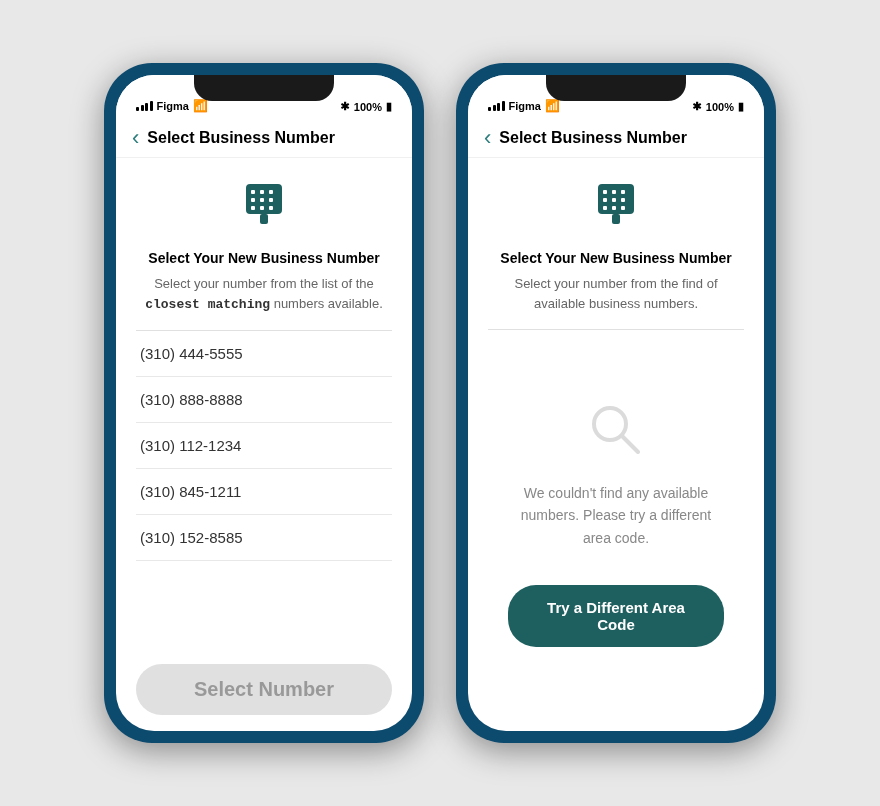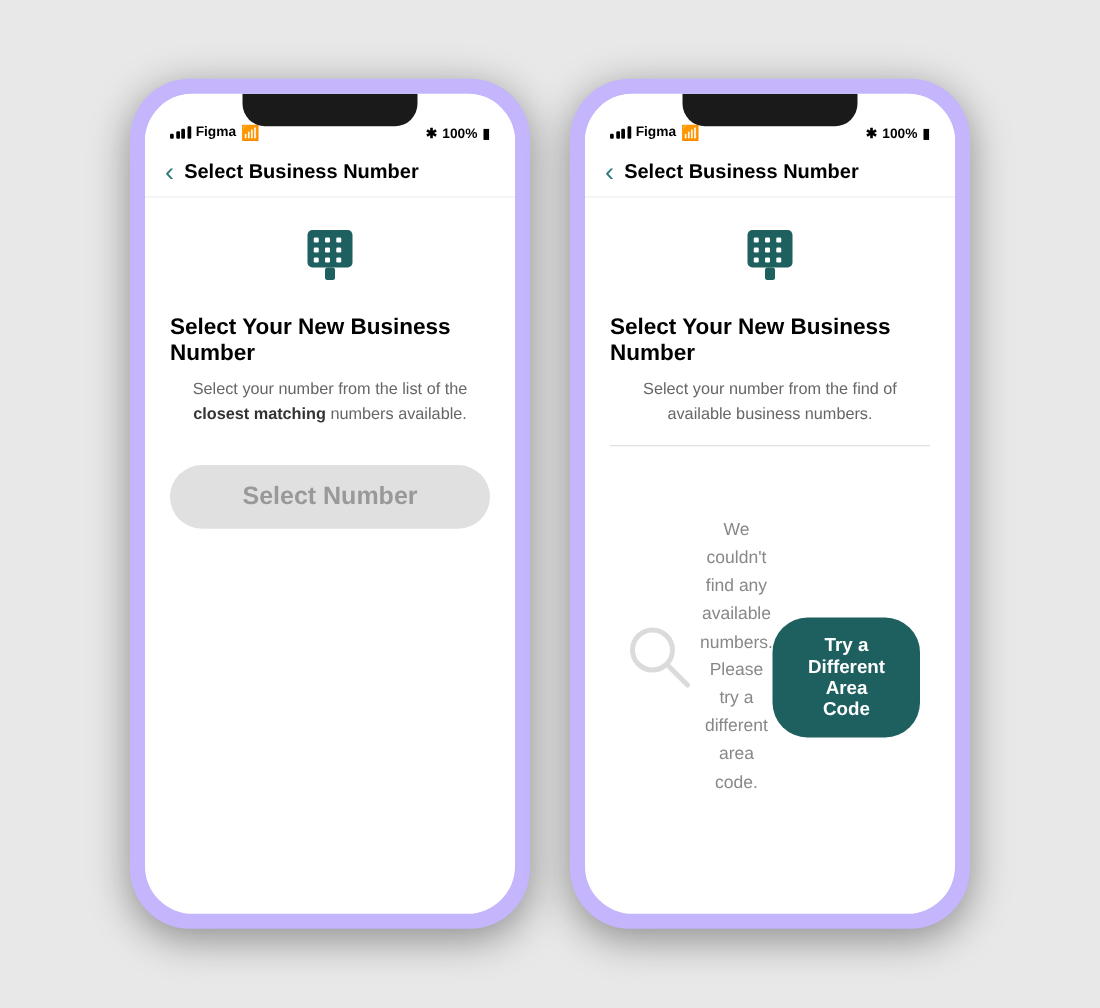--- a/index.html
+++ b/index.html
@@ -11,21 +11,21 @@
       align-items: center;
       width: 880px;
       height: 806px;
       font-family: -apple-system, BlinkMacSystemFont, 'SF Pro Display', 'Helvetica Neue', sans-serif;
       gap: 32px;
     }
 
     .phone-frame {
       width: 320px;
       height: 680px;
-      background: #c4b5fd;
+      background: #0c4a6e;
       border-radius: 48px;
       padding: 12px;
       position: relative;
       box-shadow: 0 8px 32px rgba(0,0,0,0.4);
     }
 
     .phone-screen {
       width: 100%;
       height: 100%;
       background: #fff;
@@ -128,38 +128,39 @@
     .phone-icon {
       margin-bottom: 12px;
     }
 
     .phone-icon svg {
       width: 56px;
       height: 56px;
     }
 
     .screen-title {
-      font-size: 18px;
+      font-size: 14px;
       font-weight: 700;
       color: #000;
-      text-align: left;
+      text-align: center;
       margin-bottom: 8px;
     }
 
     .screen-subtitle {
       font-size: 13px;
       color: #666;
       text-align: center;
       line-height: 1.5;
       margin-bottom: 16px;
     }
 
     .screen-subtitle strong {
       font-weight: 700;
       color: #333;
+      font-family: Liberation Mono, monospace;
     }
 
     
     .number-list {
       width: 100%;
       flex: 1;
       border-top: 1px solid #e0e0e0;
       overflow: hidden;
       position: relative;
     }
@@ -199,20 +200,21 @@
       font-weight: 600;
       color: #999;
       cursor: pointer;
       margin-top: 16px;
       flex-shrink: 0;
     }
 
     
     .empty-state {
       display: flex;
+      flex-direction: column;
       align-items: center;
       justify-content: center;
       flex: 1;
       padding: 20px;
     }
 
     .search-icon-large {
       margin-bottom: 16px;
       opacity: 0.35;
     }
@@ -292,20 +294,28 @@
           <rect x="24" y="36" width="8" height="10" rx="2" fill="#1e5f5f"></rect>
         </svg>
       </div>
 
       <div class="screen-title">Select Your New Business Number</div>
 
       <div class="screen-subtitle">
         Select your number from the list of the <strong>closest matching</strong> numbers available.
       </div>
 
+      <div class="number-list" style="position:relative;">
+        <div class="number-item">(310) 444-5555</div>
+        <div class="number-item">(310) 888-8888</div>
+        <div class="number-item">(310) 112-1234</div>
+        <div class="number-item">(310) 845-1211</div>
+        <div class="number-item">(310) 152-8585</div>
+        <div class="list-fade"></div>
+      </div>
 
       <button class="select-btn">Select Number</button>
 
     </div>
   </div>
 </div>
 
 <div class="phone-frame">
   <div class="phone-screen">
 

